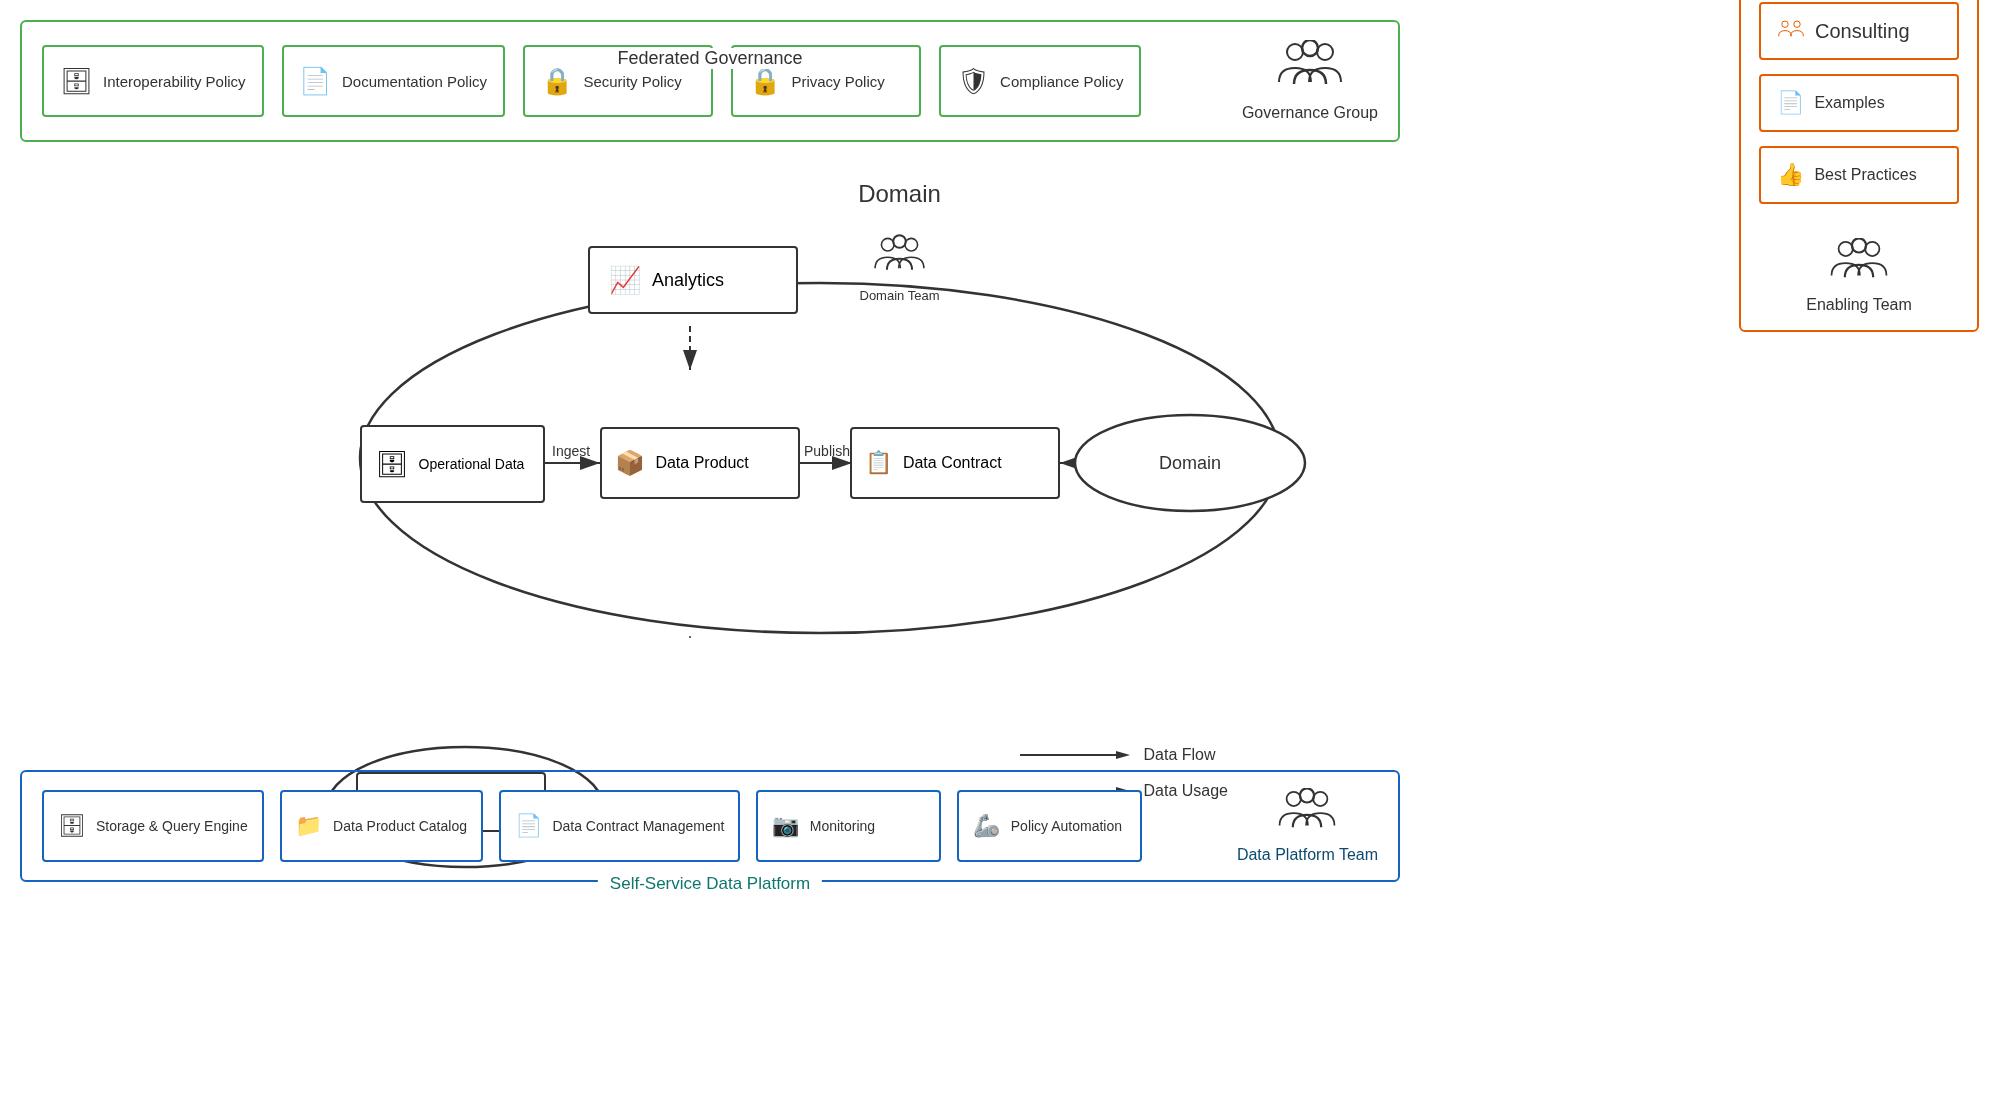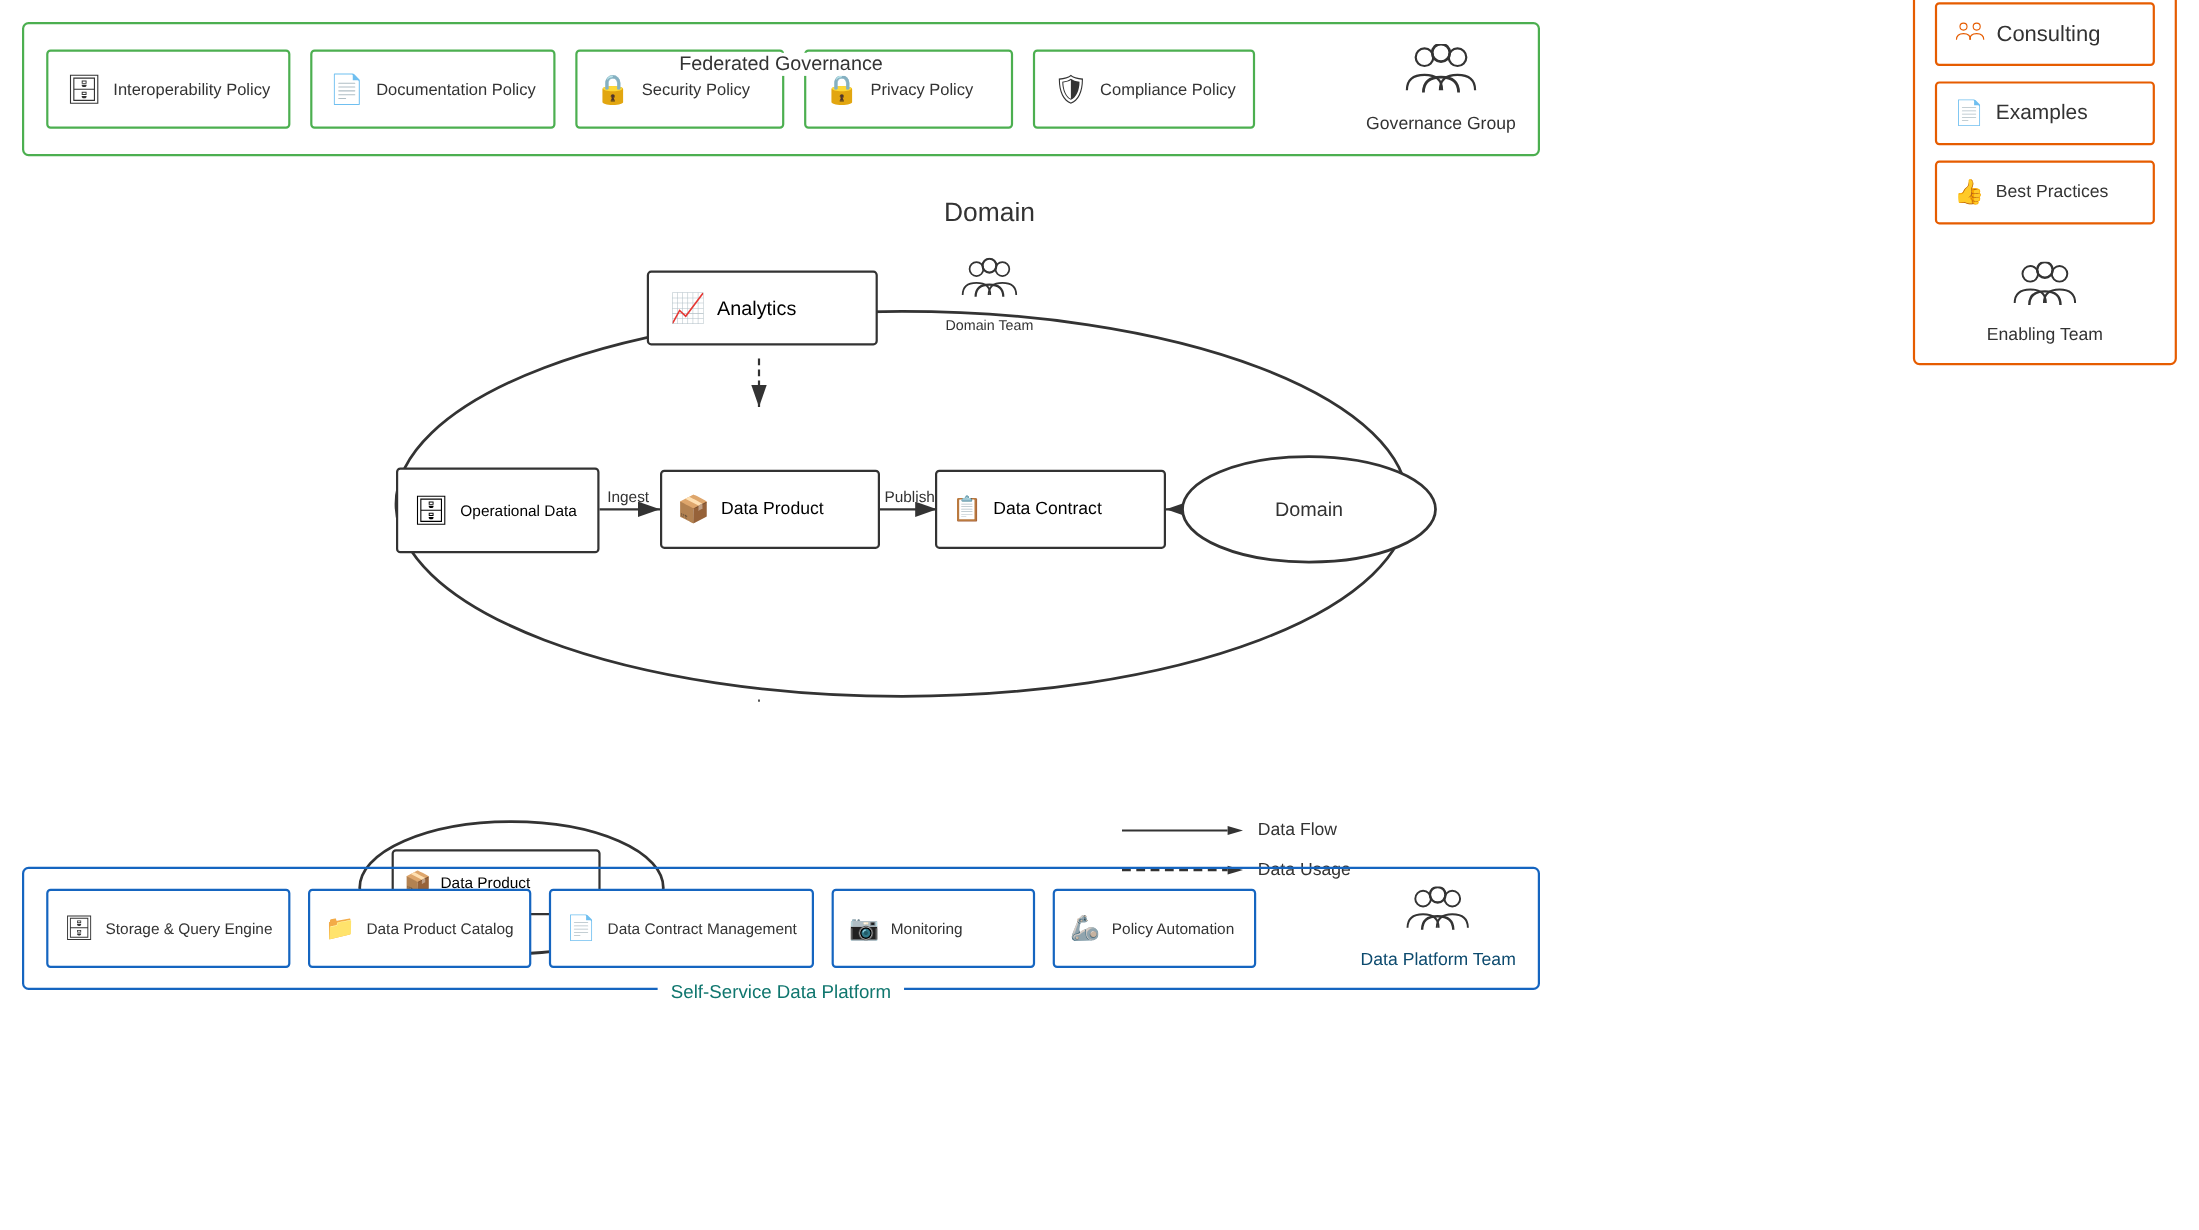--- a/index.html
+++ b/index.html
@@ -262,21 +262,21 @@
         </svg>
         <span style="font-size:16px;">Governance Group</span>
       </div>
     </div>
 
     <div style="width:260px;"></div>
   </div>
 
   <div style="display:flex; gap:20px; align-items:flex-start;">
 
-    <div style="flex:1; display:flex; flex-direction:column; gap:18px;">
+    <div style="flex:1; display:flex; flex-direction:column; ">
 
       <div class="domain-area">
         <div class="domain-label-top">Domain</div>
 
         <div style="position:relative; width:1100px; height:420px; margin:0 auto;">
           <svg width="1100" height="420" style="position:absolute;top:0;left:0;">
 
             <ellipse cx="500" cy="240" rx="460" ry="175" fill="none" stroke="#333" stroke-width="2.5"></ellipse>
 
             <line x1="370" y1="108" x2="370" y2="152" stroke="#333" stroke-width="2" stroke-dasharray="6,4" marker-end="url(#darrowhead)"></line>
@@ -420,21 +420,21 @@
         <svg width="28" height="26" viewBox="0 0 70 58">
           <circle cx="20" cy="12" r="8" fill="none" stroke="#e65c00" stroke-width="2.5"></circle>
           <path d="M4,42 Q4,28 20,28 Q36,28 36,42" fill="none" stroke="#e65c00" stroke-width="2.5"></path>
           <circle cx="50" cy="12" r="8" fill="none" stroke="#e65c00" stroke-width="2.5"></circle>
           <path d="M34,42 Q34,28 50,28 Q66,28 66,42" fill="none" stroke="#e65c00" stroke-width="2.5"></path>
         </svg>
         <span style="font-size:20px;">Consulting</span>
       </div>
       <div class="right-box">
         <span style="font-size:22px;">📄</span>
-        <span style="font-size:19px;">Examples</span>
+        <span style="font-size:16px;">Examples</span>
       </div>
       <div class="right-box">
         <span style="font-size:22px;">👍</span>
         <span style="font-size:16px;">Best Practices</span>
       </div>
 
       <div class="enabling-team" style="margin-top:20px;">
         <svg width="62" height="52" viewBox="0 0 70 58">
           <circle cx="20" cy="12" r="8" fill="none" stroke="#333" stroke-width="2"></circle>
           <path d="M4,42 Q4,28 20,28 Q36,28 36,42" fill="none" stroke="#333" stroke-width="2"></path>

